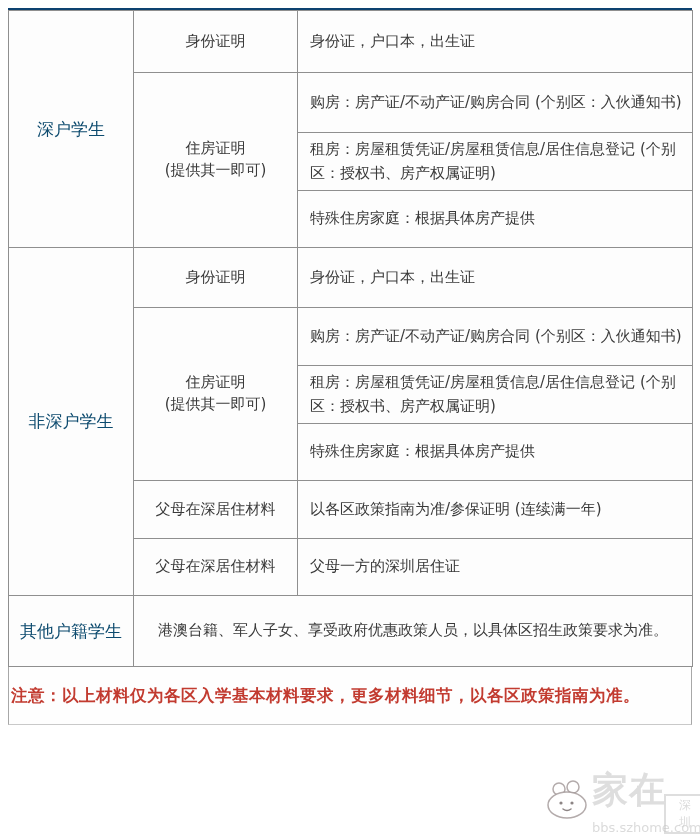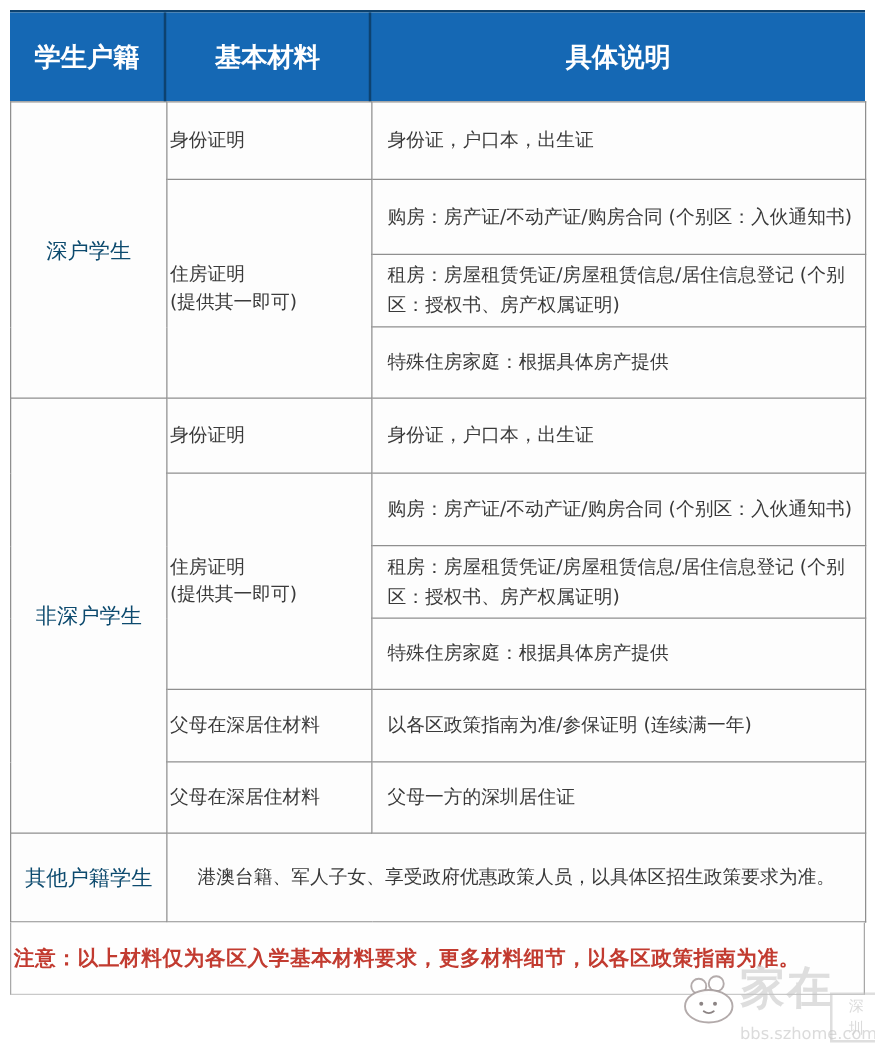--- a/index.html
+++ b/index.html
@@ -19,21 +19,21 @@
   .colheads { display:flex; height:71px; background:#1568b4; color:#ffffff; font-weight:bold; font-size:21px; }
   .colheads .ch { display:flex; align-items:center; justify-content:center; box-sizing:border-box; }
   .ch1 { width:125px; border-right:2px solid #0d4270; }
   .ch2 { width:164px; border-right:2px solid #0d4270; }
   .ch3 { flex:1; }
 
   
   table.body { border-collapse:collapse; table-layout:fixed; width:684px; background:#fdfdfd; }
   table.body td { border:1px solid #8f8f8f; box-sizing:border-box; overflow:hidden; }
   td.c1 { text-align:center; vertical-align:middle; font-weight:normal; color:#0c4a6e; font-size:17px; }
-  td.c2 { text-align:left; vertical-align:middle; color:#3a3a3a; font-size:15px; line-height:1.45; padding:2px; }
+  td.c2 { text-align:center; vertical-align:middle; color:#3a3a3a; font-size:15px; line-height:1.45; padding:2px; }
   td.c3 { vertical-align:middle; color:#3a3a3a; font-size:15px; line-height:1.55; padding:4px 6px 4px 12px; }
   td.c3.center { text-align:center; padding-left:6px; }
   tr.h62 td { height:62px; } tr.h60 td { height:60px; } tr.h58 td { height:58px; }
   tr.h57 td { height:57px; } tr.h59 td { height:71px; }
 
   
   .noterow {
     height:58px; box-sizing:border-box; display:flex; align-items:center;
     border-left:1px solid #a8a8a8; border-right:1px solid #a8a8a8; border-bottom:1px solid #c9c9c9;
     padding-left:2px; background:#fefefe;
@@ -51,25 +51,20 @@
   .sticker { position:absolute; left:544px; top:780px; }
 </style>
 </head>
 <body>
 
 <div class="page">
   <div class="sheet">
 
     <div class="titlesep"></div>
 
-    <div class="colheads">
-      <div class="ch ch1">学生户籍</div>
-      <div class="ch ch2">基本材料</div>
-      <div class="ch ch3">具体说明</div>
-    </div>
 
     <table class="body">
       <colgroup>
         <col style="width:125px">
           <col style="width:164px">
           <col style="width:395px">
       </colgroup>
       <tbody>
         <tr class="h62">
           <td class="c1" rowspan="4">深户学生</td>

